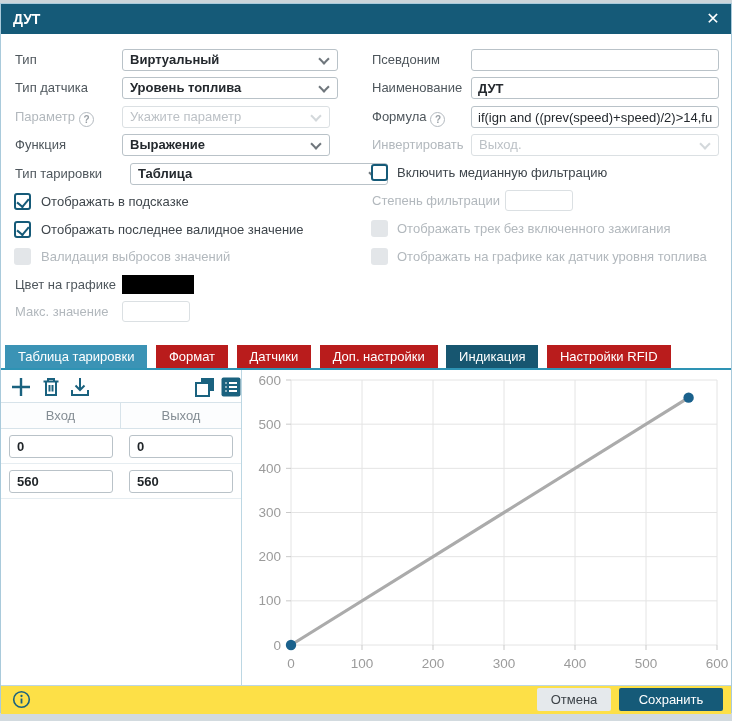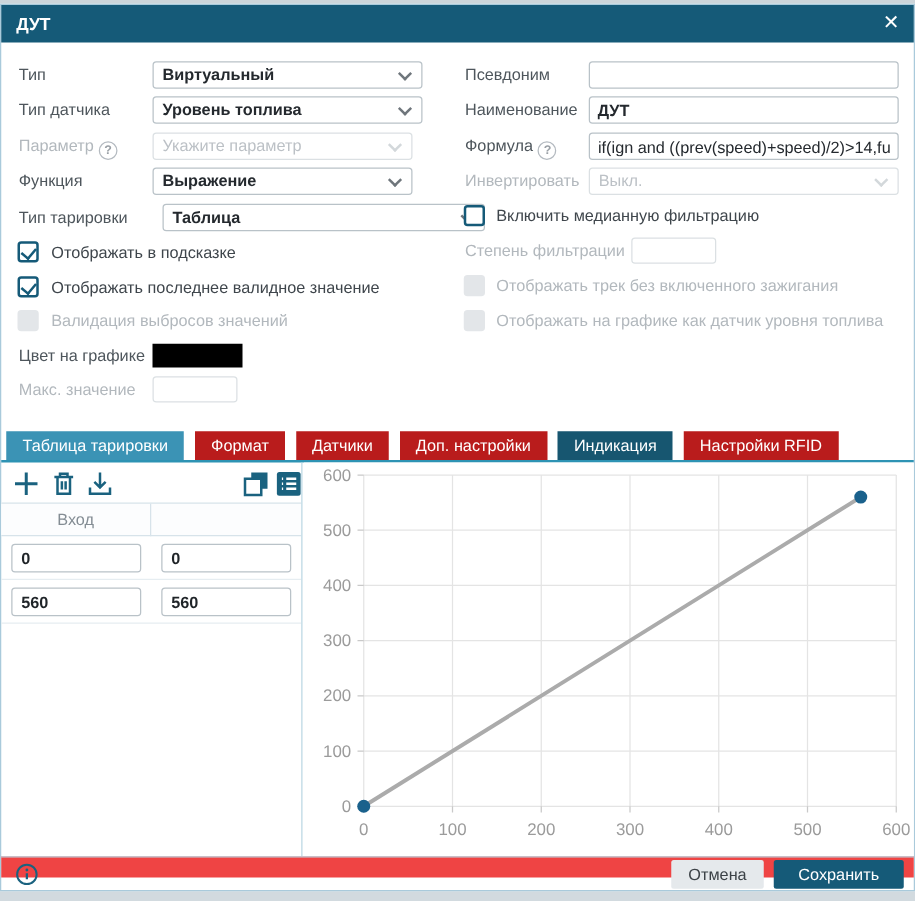--- a/index.html
+++ b/index.html
@@ -68,22 +68,22 @@
   .thsep { position:absolute; left:119px; top:0; width:1px; height:26px; background:#d7e3ea; }
 
   .trow { position:absolute; left:0; width:240px; height:35px; border-bottom:1px solid #e6edf1; }
   .trow .cellinp { position:absolute; top:6px; width:104px; height:23px; border:1px solid #b9c2c8;
                    border-radius:3px; font-size:13px; font-weight:700; color:#1f2428; padding:0 7px;
                    font-family:"Liberation Sans", sans-serif; outline:none; }
 
   .chart-wrap { position:absolute; left:242px; top:366px; width:488px; height:315px; background:#fff; }
 
   
-  .footer { position:absolute; left:0; top:681px; width:100%; height:17px;
-            background:#ef4444; border-top:1px solid #bcd7e3; }
+  .footer { position:absolute; left:0; top:681px; width:100%; height:29px;
+            background:#fde047; border-top:1px solid #bcd7e3; }
   .info-btn { position:absolute; left:11px; top:4px; width:19px; height:19px; cursor:pointer; }
   .btn { position:absolute; top:2px; height:23px; line-height:23px; text-align:center;
          font-size:13px; border-radius:2px; cursor:pointer; }
   .btn-cancel { right:120px; width:74px; background:#e5e9ec; color:#3c4247; }
   .btn-save { right:8px; width:104px; background:#155a78; color:#fff; }
 
   .page-strip-top { position:absolute; left:0; top:0; width:100%; height:3px; background:#ccd5da; }
   .page-strip-bottom { position:absolute; left:0; top:714px; width:100%; height:7px; background:#d2dadf; }
 </style>
 </head>
@@ -143,21 +143,21 @@
     <input class="inp reg" style="left: 470px; top: 45px; width: 248px;" value="">
 
     <span class="lbl" style="left:371px;top:73px;">Наименование</span>
     <input class="inp" style="left: 470px; top: 73px; width: 248px;" value="ДУТ">
 
     <span class="lbl" style="left:371px;top:102px;"><span>Формула</span><span class="hint">?</span></span>
     <input class="inp reg" style="left: 470px; top: 102px; width: 248px;" value="if(ign and ((prev(speed)+speed)/2)&gt;14,fue">
 
     <span class="lbl dis" style="left:371px;top:130px;">Инвертировать</span>
     <div class="sel dis" style="left:470px;top:130px;width:248px;">
-      <span>Выкл.</span><span class="chev"></span>
+      <span>Выход.</span><span class="chev"></span>
     </div>
 
     <div class="cbx" style="left:370px;top:160px;" data-checked="false"></div>
     <span class="cbx-lbl" style="left:396px;top:160px;">Включить медианную фильтрацию</span>
 
     <span class="lbl dis" style="left:371px;top:186px;">Степень фильтрации</span>
     <input class="inp dis" style="left: 504px; top: 186px; width: 68px; height: 21px;" disabled="" value="">
 
     <div class="cbx dis" style="left:370px;top:216px;"></div>
     <span class="cbx-lbl dis" style="left:396px;top:216px;">Отображать трек без включенного зажигания</span>
@@ -201,20 +201,21 @@
         <svg viewBox="0 0 24 24">
             <rect x="2.5" y="2.5" width="19" height="19" rx="2" fill="#1a627f"></rect>
             <path d="M6.5 8h1M10 8h8M6.5 12h1M10 12h8M6.5 16h1M10 16h8" stroke="#fff" stroke-width="2" fill="none"></path>
           </svg>
       </span>
     </div>
 
     <div class="thead">
       <span class="thcell" style="left:0;width:119px;">Вход</span>
       <span class="thsep"></span>
+      <span class="thcell" style="left:120px;width:120px;">Выход</span>
     </div>
 
     <div class="trow" style="top:425px;">
       <input class="cellinp" style="left: 8px;" value="0">
       <input class="cellinp" style="left: 128px;" value="0">
     </div>
     <div class="trow" style="top:460px;">
       <input class="cellinp" style="left: 8px;" value="560">
       <input class="cellinp" style="left: 128px;" value="560">
     </div>

